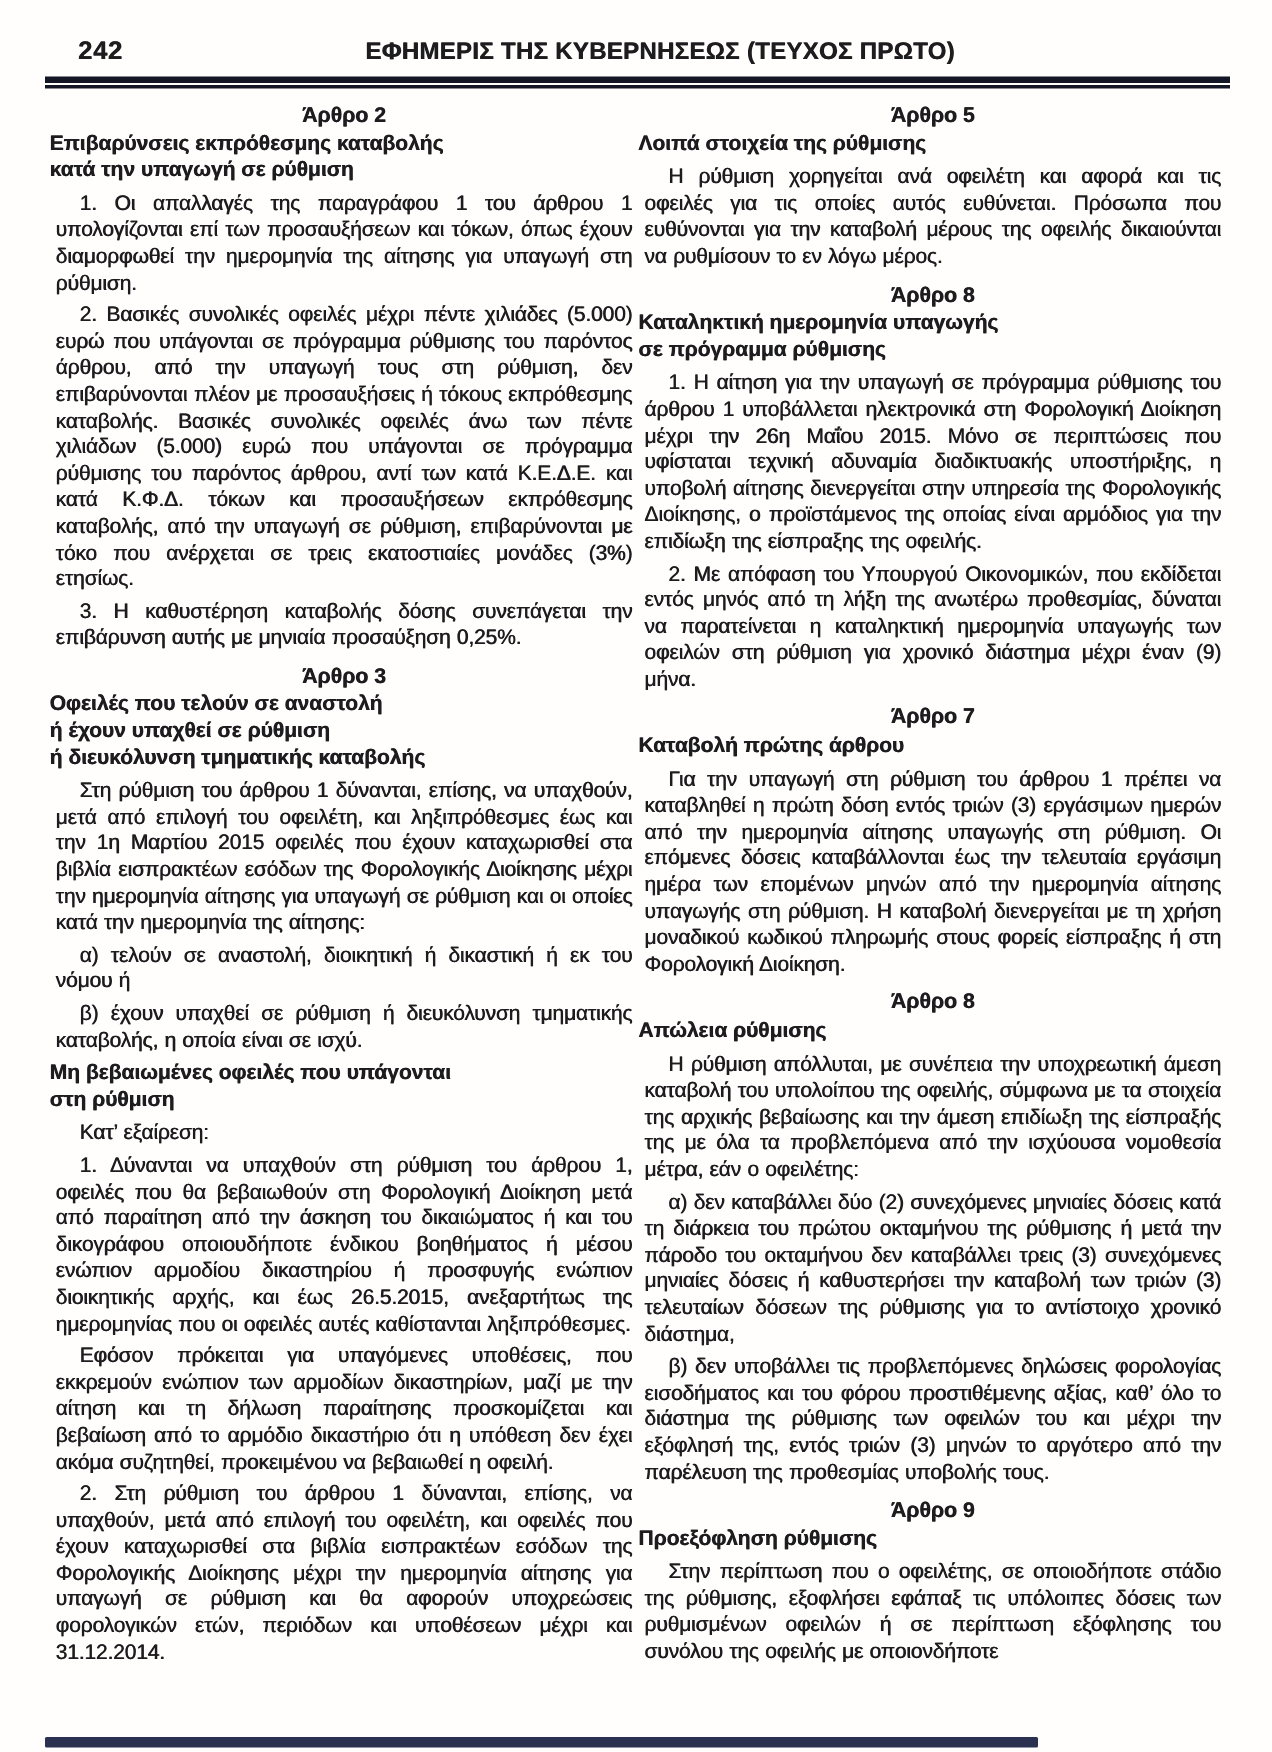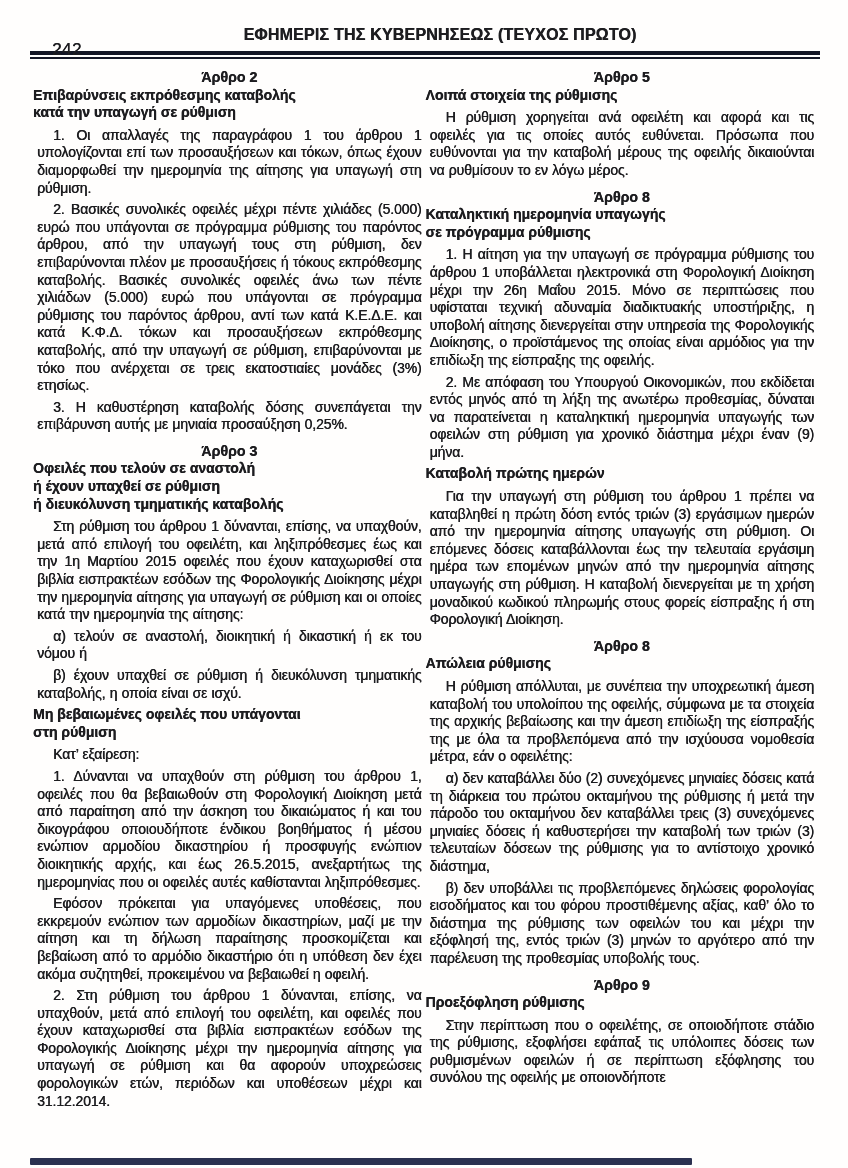--- a/index.html
+++ b/index.html
@@ -6,22 +6,22 @@
   .page{
     position:relative;
     width:848px;height:1168px;
     overflow:hidden;
     background:#fffefd;
     font-family:"Liberation Sans", sans-serif;
     color:var(--ink,#1d1d20);
   }
   .header{position:relative;padding-top:26px;}
   .page-num{
-    position:absolute;left:52px;top:40px;
-    font-size:17px;font-weight:normal;letter-spacing:.5px;
+    position:absolute;left:52px;top:24px;
+    font-size:17px;font-weight:bold;letter-spacing:.5px;
     text-shadow:.4px 0 0 currentColor;
   }
   .header-title{
     text-align:center;font-size:16px;font-weight:bold;
     letter-spacing:.2px;text-shadow:.4px 0 0 currentColor;padding-left:32px;
   }
   .rule{
     margin:7px 28px 0 30px;height:8px;
     background:linear-gradient(to bottom,
       var(--rule,#131625) 0 4.5px,
@@ -115,22 +115,23 @@
         <article>
           <h3 class="art-title">Άρθρο 8</h3>
           <div class="subtitle">
             <div>Καταληκτική ημερομηνία υπαγωγής</div>
             <div>σε πρόγραμμα ρύθμισης</div>
           </div>
           <p>1. Η αίτηση για την υπαγωγή σε πρόγραμμα ρύθμισης του άρθρου 1 υποβάλλεται ηλεκτρονικά στη Φορολογική Διοίκηση μέχρι την 26η Μαΐου 2015. Μόνο σε περιπτώσεις που υφίσταται τεχνική αδυναμία διαδικτυακής υποστήριξης, η υποβολή αίτησης διενεργείται στην υπηρεσία της Φορολογικής Διοίκησης, ο προϊστάμενος της οποίας είναι αρμόδιος για την επιδίωξη της είσπραξης της οφειλής.</p>
           <p>2. Με απόφαση του Υπουργού Οικονομικών, που εκδίδεται εντός μηνός από τη λήξη της ανωτέρω προθεσμίας, δύναται να παρατείνεται η καταληκτική ημερομηνία υπαγωγής των οφειλών στη ρύθμιση για χρονικό διάστημα μέχρι έναν (9) μήνα.</p>
         </article>
         <article>
+          <h3 class="art-title">Άρθρο 7</h3>
           <div class="subtitle">
-            <div>Καταβολή πρώτης ημερών</div>
+            <div>Καταβολή πρώτης άρθρου</div>
           </div>
           <p>Για την υπαγωγή στη ρύθμιση του άρθρου 1 πρέπει να καταβληθεί η πρώτη δόση εντός τριών (3) εργάσιμων ημερών από την ημερομηνία αίτησης υπαγωγής στη ρύθμιση. Οι επόμενες δόσεις καταβάλλονται έως την τελευταία εργάσιμη ημέρα των επομένων μηνών από την ημερομηνία αίτησης υπαγωγής στη ρύθμιση. Η καταβολή διενεργείται με τη χρήση μοναδικού κωδικού πληρωμής στους φορείς είσπραξης ή στη Φορολογική Διοίκηση.</p>
         </article>
         <article>
           <h3 class="art-title">Άρθρο 8</h3>
           <div class="subtitle">
             <div>Απώλεια ρύθμισης</div>
           </div>
           <p>Η ρύθμιση απόλλυται, με συνέπεια την υποχρεωτική άμεση καταβολή του υπολοίπου της οφειλής, σύμφωνα με τα στοιχεία της αρχικής βεβαίωσης και την άμεση επιδίωξη της είσπραξής της με όλα τα προβλεπόμενα από την ισχύουσα νομοθεσία μέτρα, εάν ο οφειλέτης:</p>
           <p>α) δεν καταβάλλει δύο (2) συνεχόμενες μηνιαίες δόσεις κατά τη διάρκεια του πρώτου οκταμήνου της ρύθμισης ή μετά την πάροδο του οκταμήνου δεν καταβάλλει τρεις (3) συνεχόμενες μηνιαίες δόσεις ή καθυστερήσει την καταβολή των τριών (3) τελευταίων δόσεων της ρύθμισης για το αντίστοιχο χρονικό διάστημα,</p>

